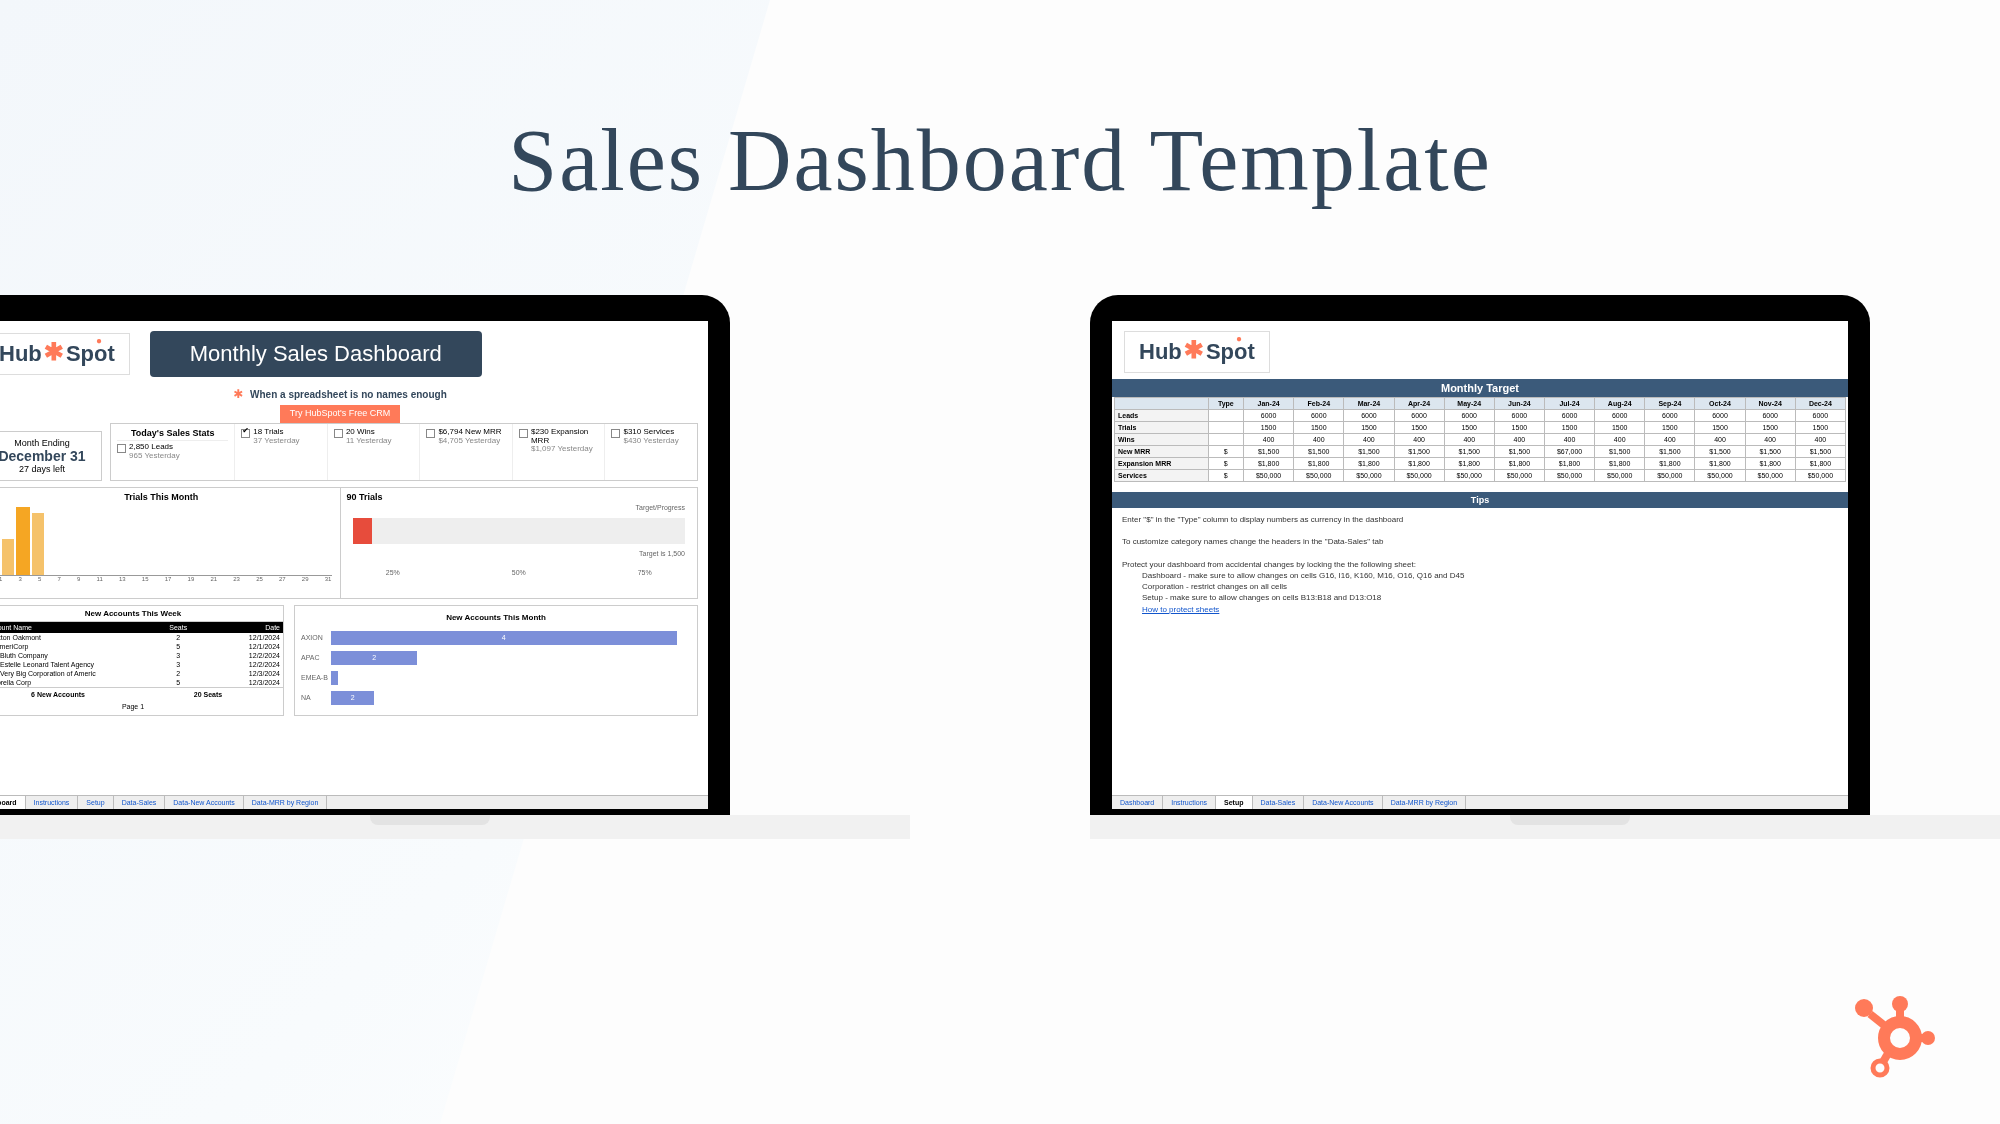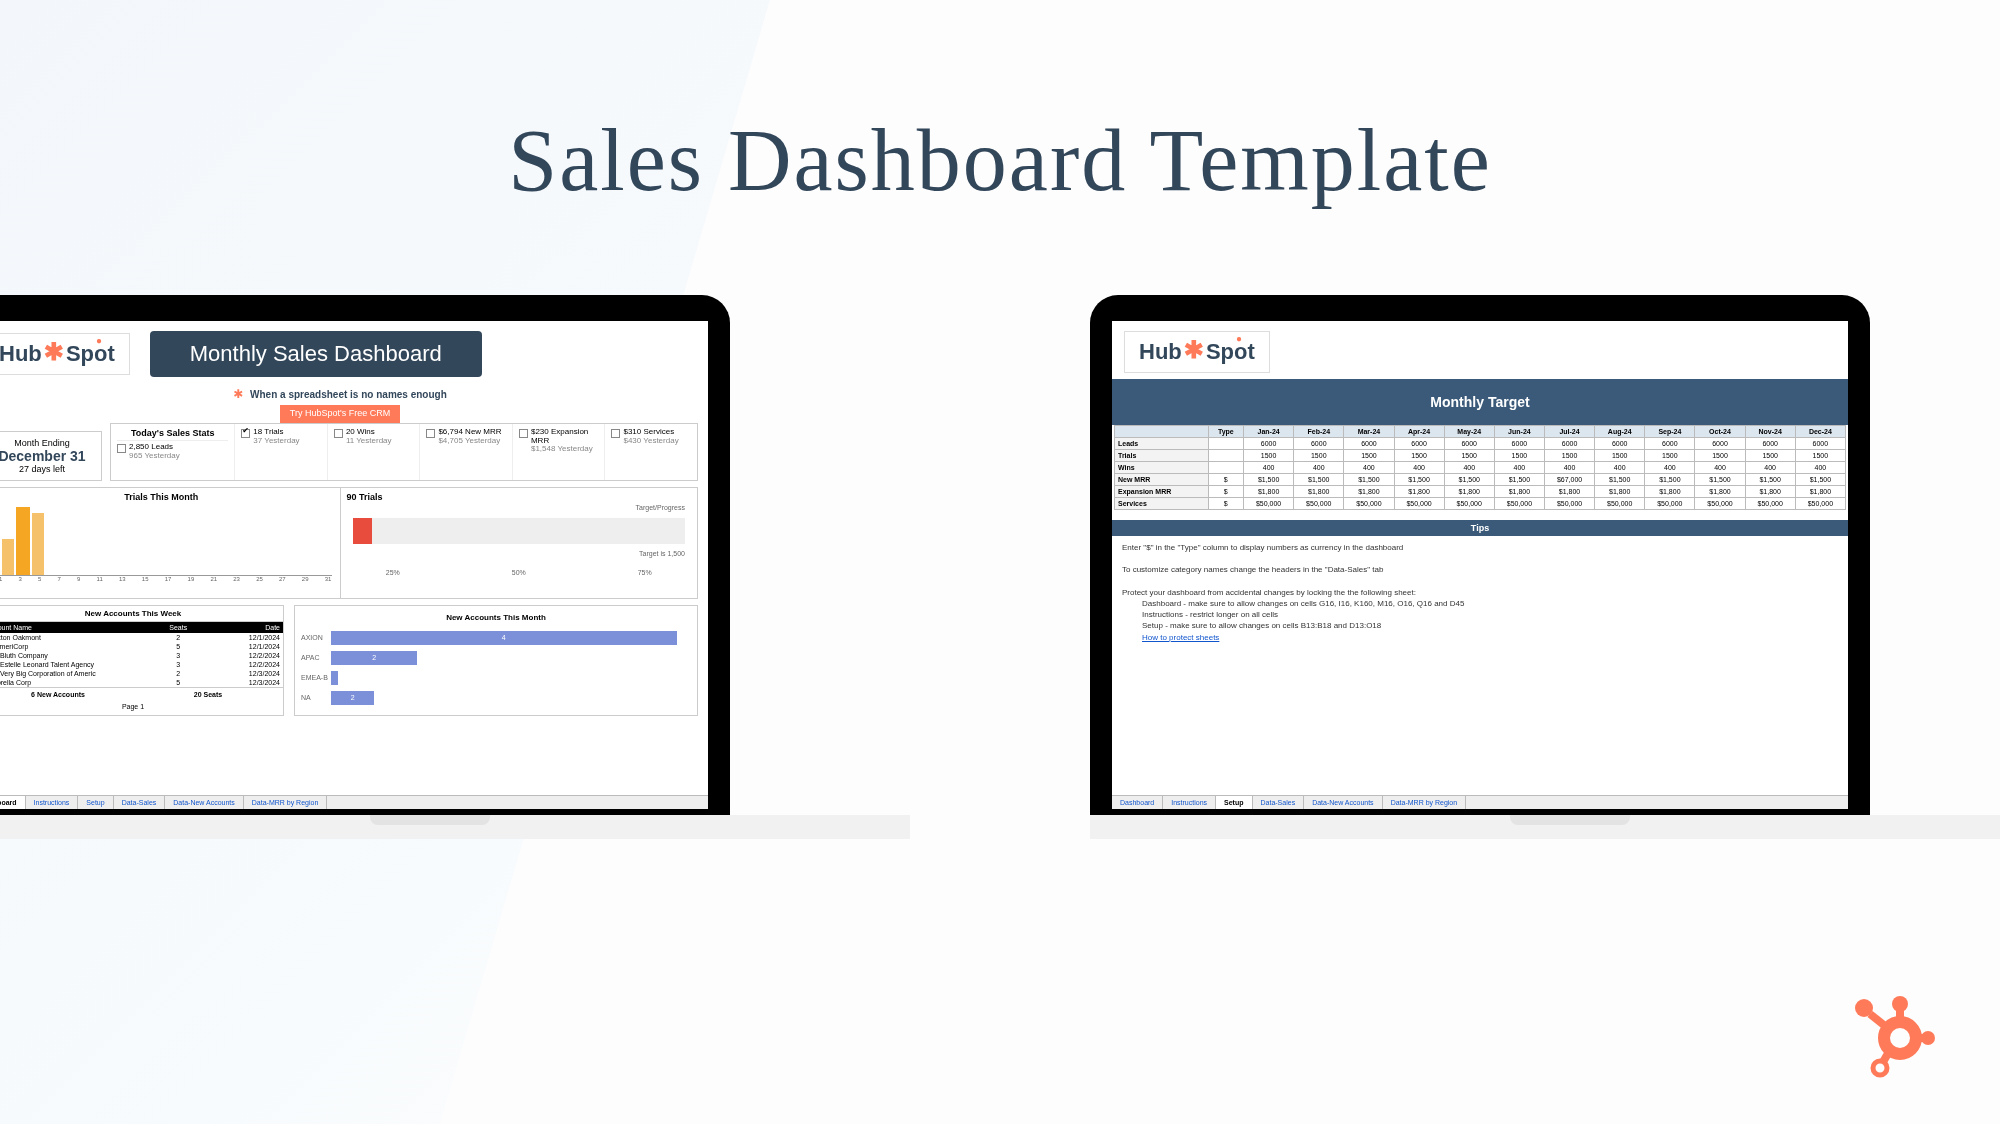--- a/index.html
+++ b/index.html
@@ -64,21 +64,21 @@
   .hbar-row { display:flex; align-items:center; margin:6px 0; font-size:7px;}
   .hbar-row .lbl { width:30px; color:#666;}
   .hbar-row .track { flex:1; height:14px; position:relative;}
   .hbar-row .fill { position:absolute; left:0; top:0; bottom:0; background:#7c8fd9; display:flex; align-items:center; justify-content:center; color:#fff; font-size:7px;}
 
   .sheet-tabs { position:absolute; bottom:0; left:0; right:0; background:#eee; border-top:1px solid #bbb; display:flex; font-size:7px;}
   .sheet-tabs span { padding:3px 8px; border-right:1px solid #bbb; color:#1155cc;}
   .sheet-tabs span.active { background:#fff; color:#000; font-weight:bold;}
 
   
-  .target-header { background:#3b5a7a; color:#fff; text-align:center; font-size:14px; font-weight:bold; padding:15px;}
+  .target-header { background:#3b5a7a; color:#fff; text-align:center; font-size:11px; font-weight:bold; padding:3px;}
   .target-table { width:calc(100% - 4px); margin:0 2px; border-collapse:collapse; font-size:7px;}
   .target-table th, .target-table td { border:1px solid #bbb; padding:2px 3px; text-align:center; white-space:nowrap;}
   .target-table th { background:#dce6ef; font-weight:bold;}
   .target-table td.rowlbl { text-align:left; background:#f3f3f3; font-weight:bold;}
   .tips-header { background:#3b5a7a; color:#fff; text-align:center; font-size:9px; font-weight:bold; padding:3px; margin-top:10px;}
   .tips-body { font-size:8px; color:#333; padding:6px 10px; line-height:1.4;}
   .tips-body .indent { margin-left:20px;}
   .tips-body a { color:#1155cc; text-decoration:underline;}
 
   .hs-corner { position:absolute; bottom:40px; right:60px; color:#ff7a59; }
@@ -137,21 +137,21 @@
               </div>
             <div class="stat-cell">
                 <div class="chk">
                   <span class="box"></span>
                   <span><span>$6,794 New MRR</span><br><span style="color:#888">$4,705 Yesterday</span></span>
                 </div>
               </div>
             <div class="stat-cell">
                 <div class="chk">
                   <span class="box"></span>
-                  <span><span>$230 Expansion MRR</span><br><span style="color:#888">$1,548 Yesterday</span></span>
+                  <span><span>$230 Expansion MRR</span><br><span style="color:#888">$1,097 Yesterday</span></span>
                 </div>
               </div>
             <div class="stat-cell">
                 <div class="chk">
                   <span class="box"></span>
                   <span><span>$310 Services</span><br><span style="color:#888">$430 Yesterday</span></span>
                 </div>
               </div>
           </div>
         </div>
@@ -419,21 +419,21 @@
               </tr>
             </tbody>
         </table>
 
         <div class="tips-header">Tips</div>
         <div class="tips-body">
           <div>Enter "$" in the "Type" column to display numbers as currency in the dashboard</div><br>
           <div>To customize category names change the headers in the "Data-Sales" tab</div><br>
           <div>Protect your dashboard from accidental changes by locking the the following sheet:</div>
           <div class="indent">Dashboard - make sure to allow changes on cells G16, I16, K160, M16, O16, Q16 and D45</div>
-          <div class="indent">Instructions - restrict longer on all cells</div>
+          <div class="indent">Corporation - restrict changes on all cells</div>
           <div class="indent">Setup - make sure to allow changes on cells B13:B18 and D13:O18</div>
           <div class="indent"><a href="#">How to protect sheets</a></div>
         </div>
 
         <div class="sheet-tabs" id="tabs-right">
             <span>Dashboard</span>
             <span>Instructions</span>
             <span class="active">Setup</span>
             <span>Data-Sales</span>
             <span>Data-New Accounts</span>

